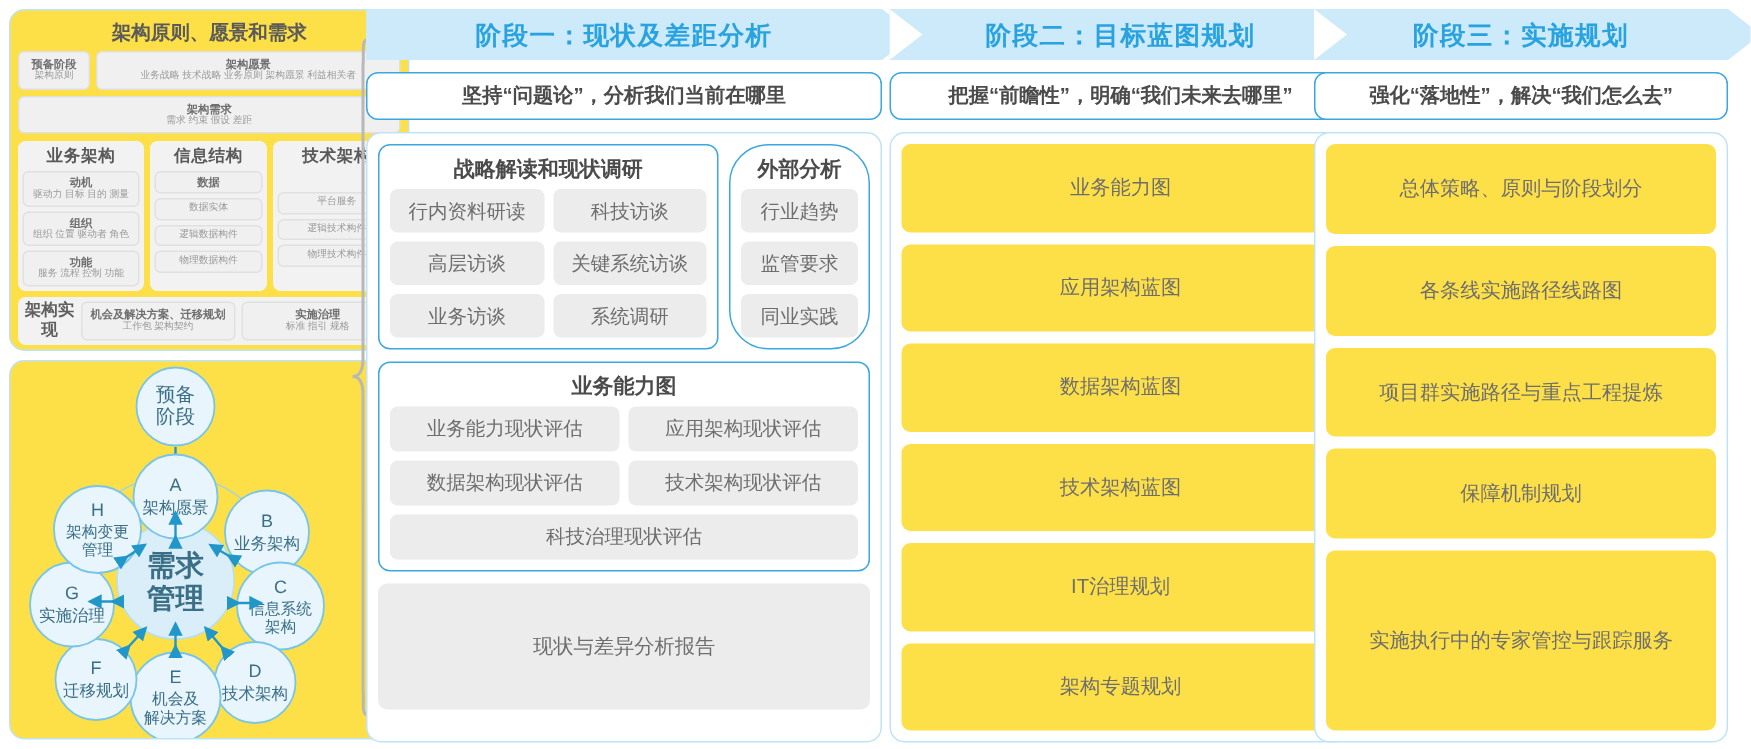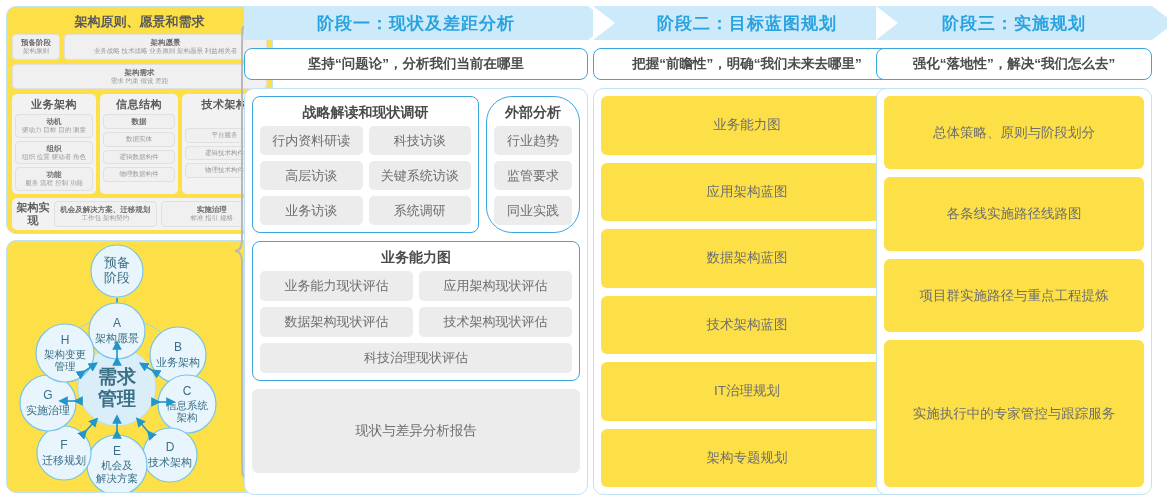--- a/index.html
+++ b/index.html
@@ -387,17 +387,18 @@
         <path d="M0,0 L22,17 L0,34 Z" fill="#cdeafa"></path>
       </svg>
       <span class="chev-label">阶段三：实施规划</span>
     </div>
     <div class="sub-banner">强化“落地性”，解决“我们怎么去”</div>
 
     <div class="stage-body">
       <div class="big-chip">总体策略、原则与阶段划分</div>
       <div class="big-chip">各条线实施路径线路图</div>
       <div class="big-chip">项目群实施路径与重点工程提炼</div>
+      <div class="big-chip">保障机制规划</div>
       <div class="big-chip grow2">实施执行中的专家管控与跟踪服务</div>
     </div>
   </div>
 
 </div>
 
 </body></html>

